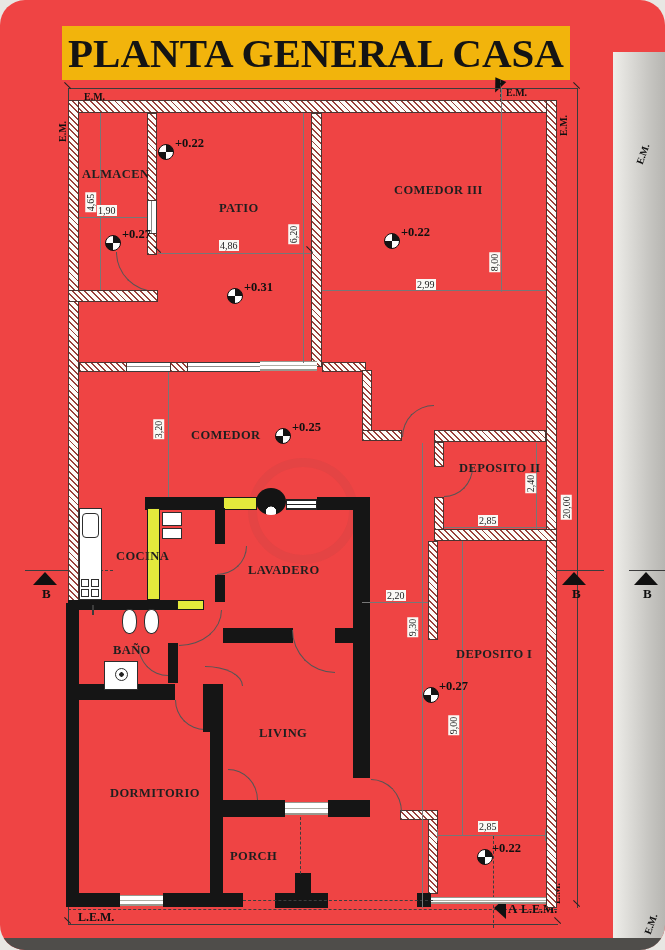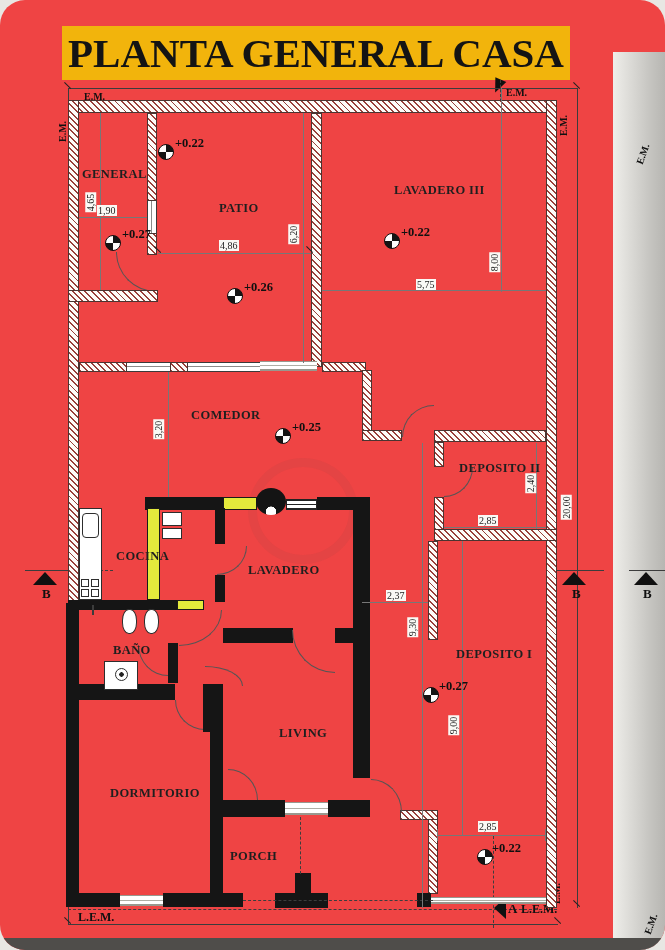--- a/index.html
+++ b/index.html
@@ -190,58 +190,58 @@
   <div class="linel" style="left:168px;top:372px;width:1px;height:125px;"></div>
   <div class="linel" style="left:536px;top:443px;width:1px;height:86px;"></div>
   <div class="linel" style="left:444px;top:527px;width:102px;height:1px;"></div>
   <div class="linel" style="left:362px;top:602px;width:66px;height:1px;"></div>
   <div class="linel" style="left:422px;top:443px;width:1px;height:465px;"></div>
   <div class="linel" style="left:462px;top:541px;width:1px;height:295px;"></div>
   <div class="linel" style="left:437px;top:835px;width:109px;height:1px;"></div>
   <div class="linel" style="left:437px;top:829px;width:1px;height:12px;"></div>
   <div class="linel" style="left:545px;top:829px;width:1px;height:12px;"></div>
 
-  <div class="room" style="left:82px;top:167px;">GENERAL</div>
+  <div class="room" style="left:82px;top:167px;">ALMACEN</div>
   <div class="room" style="left:219px;top:201px;">PATIO</div>
-  <div class="room" style="left:394px;top:183px;">LAVADERO III</div>
-  <div class="room" style="left:191px;top:408px;">COMEDOR</div>
+  <div class="room" style="left:394px;top:183px;">COMEDOR III</div>
+  <div class="room" style="left:191px;top:428px;">COMEDOR</div>
   <div class="room" style="left:459px;top:461px;">DEPOSITO II</div>
   <div class="room" style="left:116px;top:549px;">COCINA</div>
   <div class="room" style="left:248px;top:563px;">LAVADERO</div>
   <div class="room" style="left:113px;top:643px;">BAÑO</div>
   <div class="room" style="left:456px;top:647px;">DEPOSITO I</div>
-  <div class="room" style="left:279px;top:726px;text-align:right;">LIVING</div>
+  <div class="room" style="left:259px;top:726px;text-align:right;">LIVING</div>
   <div class="room" style="left:110px;top:786px;">DORMITORIO</div>
   <div class="room" style="left:230px;top:849px;">PORCH</div>
 
   <div class="bench" style="left:158px;top:144px;"></div>
   <div class="lvl" style="left:175px;top:136px;">+0.22</div>
   <div class="bench" style="left:105px;top:235px;"></div>
   <div class="lvl" style="left:122px;top:227px;">+0.27</div>
   <div class="bench" style="left:227px;top:288px;"></div>
-  <div class="lvl" style="left:244px;top:280px;">+0.26</div>
+  <div class="lvl" style="left:244px;top:280px;">+0.31</div>
   <div class="bench" style="left:384px;top:233px;"></div>
   <div class="lvl" style="left:401px;top:225px;">+0.22</div>
   <div class="bench" style="left:275px;top:428px;"></div>
   <div class="lvl" style="left:292px;top:420px;">+0.25</div>
   <div class="bench" style="left:423px;top:687px;"></div>
   <div class="lvl" style="left:439px;top:679px;">+0.27</div>
   <div class="bench" style="left:477px;top:849px;"></div>
   <div class="lvl" style="left:492px;top:841px;">+0.22</div>
 
   <div class="dim rot" style="left:81px;top:197px;">4,65</div>
   <div class="dim" style="left:97px;top:205px;">1,90</div>
   <div class="dim" style="left:219px;top:240px;">4,86</div>
   <div class="dim rot" style="left:284px;top:229px;">6,20</div>
-  <div class="dim" style="left:416px;top:279px;">5,75</div>
+  <div class="dim" style="left:416px;top:279px;">2,99</div>
   <div class="dim rot" style="left:485px;top:257px;">8,00</div>
   <div class="dim rot" style="left:149px;top:424px;">3,20</div>
   <div class="dim" style="left:478px;top:515px;">2,85</div>
   <div class="dim rot" style="left:521px;top:478px;">2,40</div>
-  <div class="dim" style="left:386px;top:590px;">2,37</div>
+  <div class="dim" style="left:386px;top:590px;">2,20</div>
   <div class="dim rot" style="left:403px;top:622px;">9,30</div>
   <div class="dim rot" style="left:444px;top:720px;">9,00</div>
   <div class="dim rot" style="left:554px;top:502px;">20,00</div>
   <div class="dim" style="left:478px;top:821px;">2,85</div>
   <div class="dim" style="left:292px;top:961px;">12,55</div>
 
   <div class="scan-bottom"></div>
 </div>
 
 </body></html>

